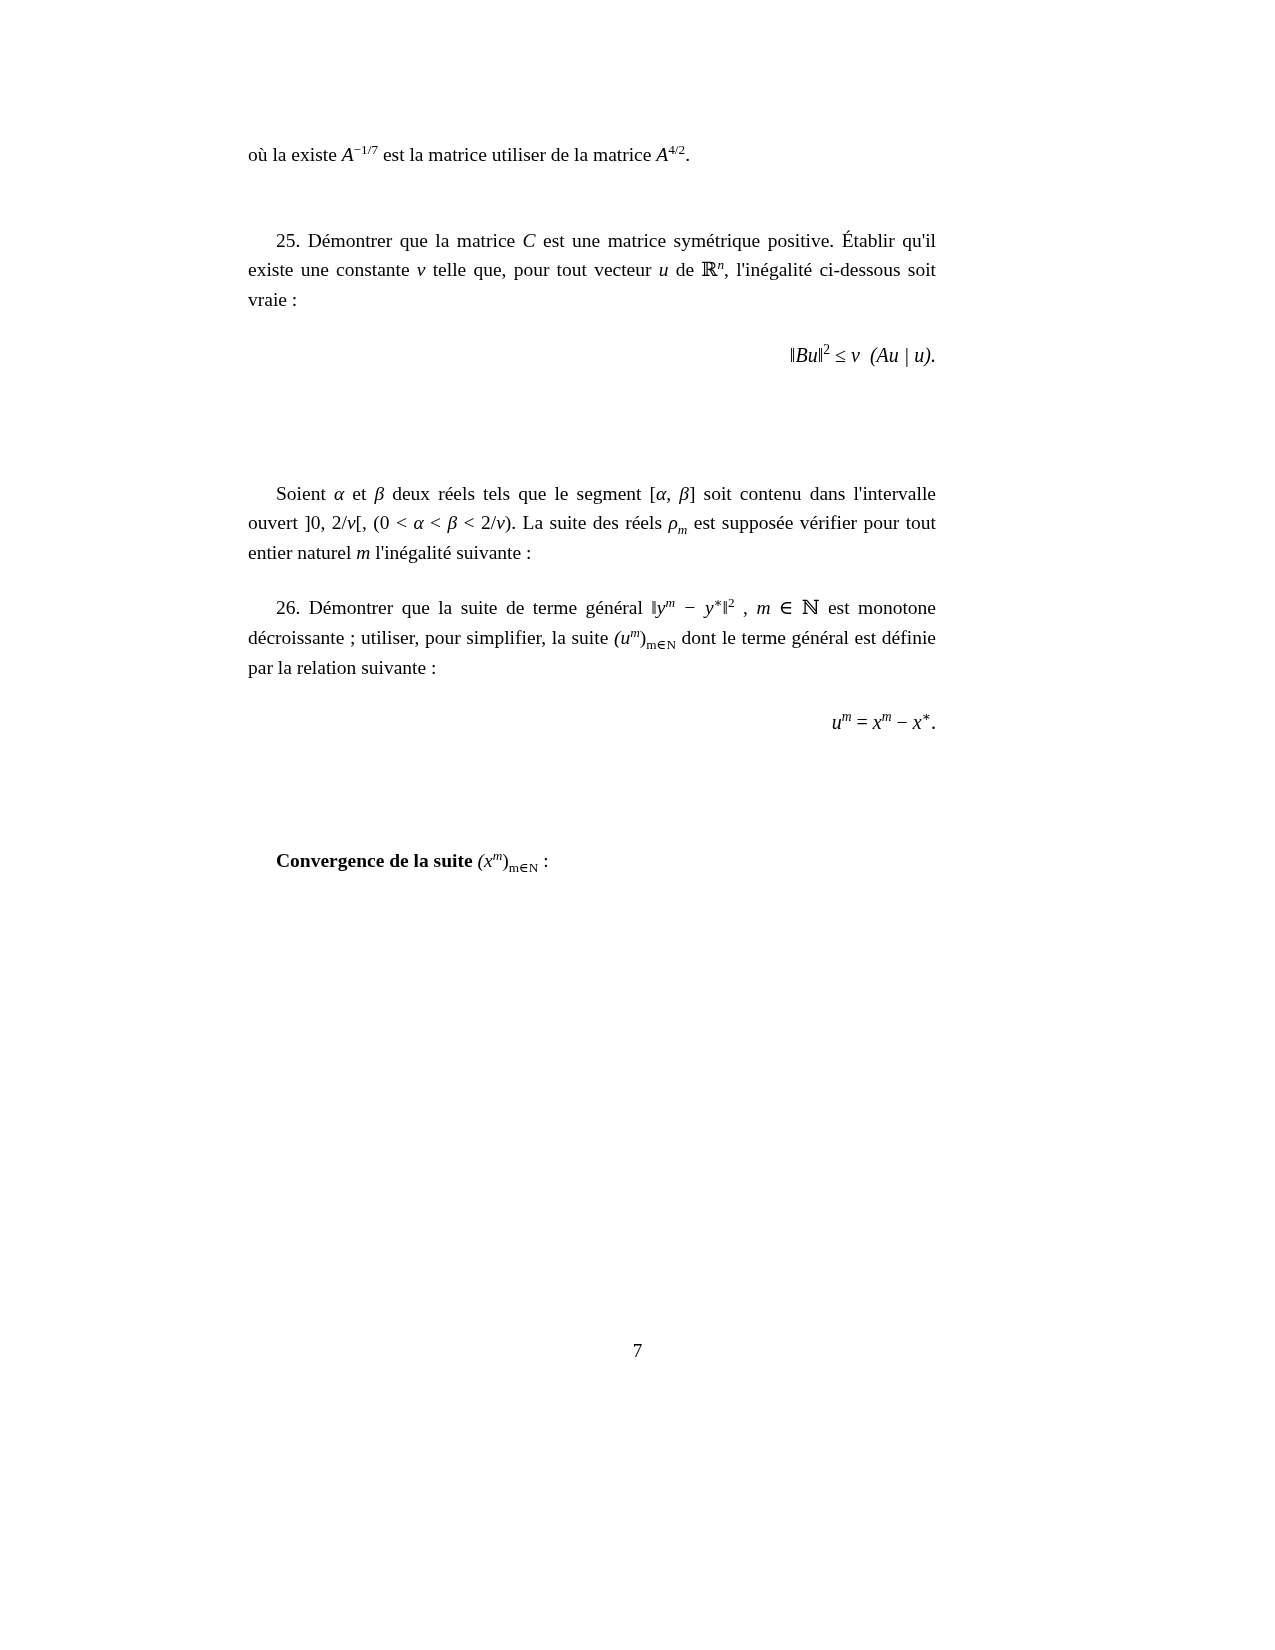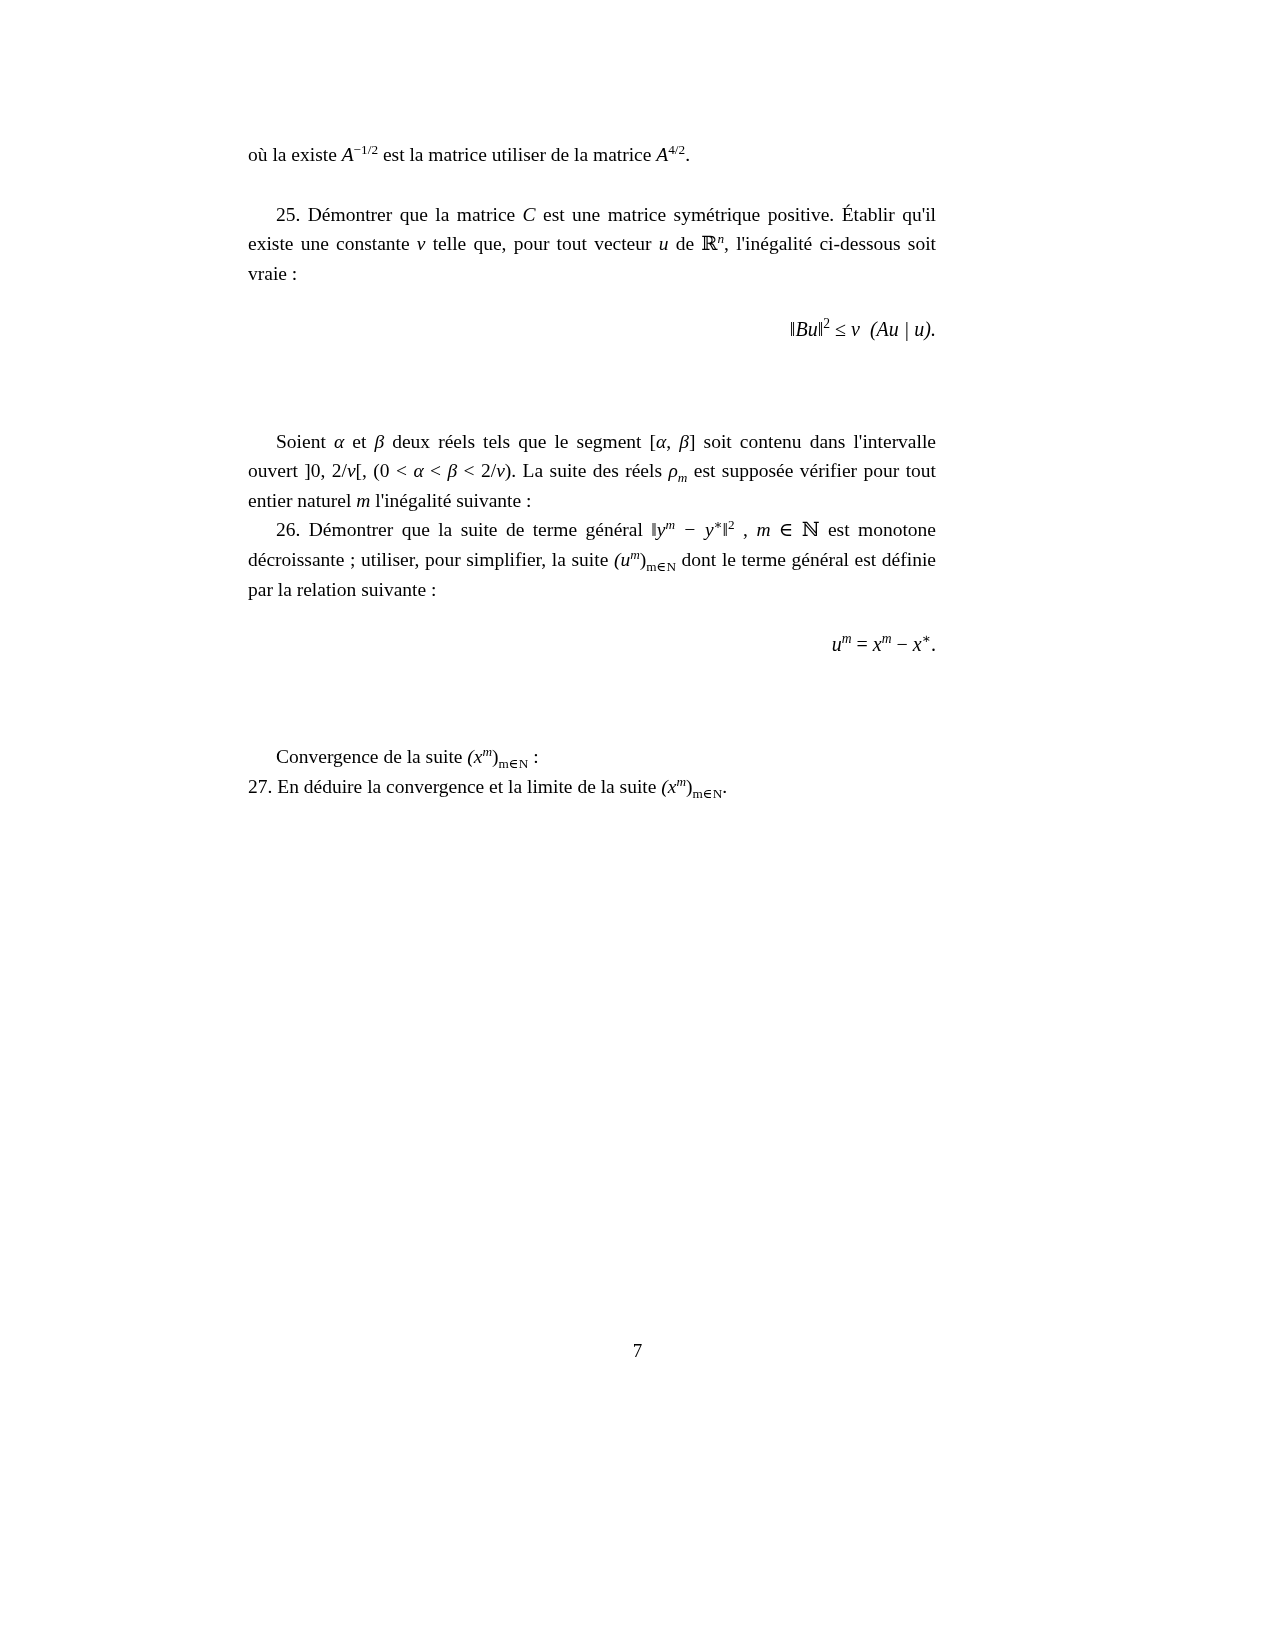--- a/index.html
+++ b/index.html
@@ -21,36 +21,36 @@
     top: 140px;
     width: 688px;
   }
   .para {
     font-size: 19.5px;
     line-height: 1.52;
     text-align: justify;
     margin: 0;
     hyphens: none;
   }
-  .para.indent { text-indent: 28px; }
+  .para.indent { text-indent: 28px; margin-top: 26px; }
   .gap-md { height: 30px; }
   .gap-xl { height: 58px; }
   .eq {
     font-size: 20px;
     text-align: right;
     margin: 26px 0 26px 0;
     line-height: 1.4;
   }
   .mi { font-style: italic; font-family: "Liberation Serif", serif; }
   .mup { font-style: normal; }
   .bb { font-family: "DejaVu Serif", serif; font-style: normal; }
   sup.sm { font-size: 0.68em; vertical-align: super; line-height: 0; }
   sub.sm { font-size: 0.68em; vertical-align: sub; line-height: 0; }
   .bold { font-weight: normal; }
-  .sec-head { font-weight: normal; }
+  .sec-head { font-weight: bold; }
   .center-text {
     text-align: center;
     font-size: 19.5px;
     letter-spacing: 0.3px;
   }
   .pagenum {
     position: absolute;
     left: 0;
     top: 1340px;
     width: 1275px;
@@ -58,21 +58,21 @@
     font-size: 19px;
   }
   .nowrap { white-space: nowrap; }
 </style>
 </head>
 <body>
 
 <div class="page">
 
   <p class="para">
-    <span>où la existe </span><span class="mi nowrap"><span class="mi">A</span><sup class="sm mup">−1/2</sup></span><span> est la matrice utiliser de la matrice </span><span class="mi nowrap"><span class="mi">A</span><sup class="sm mup">4/2</sup></span><span>.</span>
+    <span>où la existe </span><span class="mi nowrap"><span class="mi">A</span><sup class="sm mup">−1/7</sup></span><span> est la matrice utiliser de la matrice </span><span class="mi nowrap"><span class="mi">A</span><sup class="sm mup">4/2</sup></span><span>.</span>
   </p>
 
   <div class="gap-md"></div>
 
   <p class="para indent">
     <span>25.</span><span> Démontrer que la matrice </span><span class="mi">C</span><span> est une matrice symétrique positive. Établir qu'il existe une constante </span><span class="mi">ν</span><span> telle que, pour tout vecteur </span><span class="mi">u</span><span> de </span><span class="nowrap"><span class="bb">ℝ</span><sup class="sm mi">n</sup></span><span>, l'inégalité ci-dessous soit vraie :</span>
   </p>
 
   <div class="eq">
     <span class="nowrap">‖<span class="mi">Bu</span>‖<sup class="sm mup">2</sup></span>
@@ -96,23 +96,20 @@
     <span class="nowrap"><span class="mi">u</span><sup class="sm mi">m</sup></span><span> = </span><span class="nowrap"><span class="mi">x</span><sup class="sm mi">m</sup></span><span> − </span><span class="nowrap"><span class="mi">x</span><sup class="sm mup">∗</sup></span><span>.</span>
   </div>
 
   <div class="gap-xl"></div>
 
   <p class="para indent">
     <span class="sec-head">Convergence de la suite</span>
     <span class="nowrap"><span class="mi">(x</span><sup class="sm mi">m</sup><span class="mup">)</span><sub class="sm bold">m∈N</sub></span><span> :</span>
   </p>
 
-  <p class="para">
-    <span>27.</span><span> En déduire la convergence et la limite de la suite </span><span class="nowrap"><span class="mi">(x</span><sup class="sm mi">m</sup><span class="mup">)</span><sub class="sm bold">m∈N</sub></span><span>.</span>
-  </p>
 
   <div class="gap-xl"></div>
   <div class="gap-md"></div>
 
 
 </div>
 
 <div class="pagenum">7</div>
 
 </body></html>

